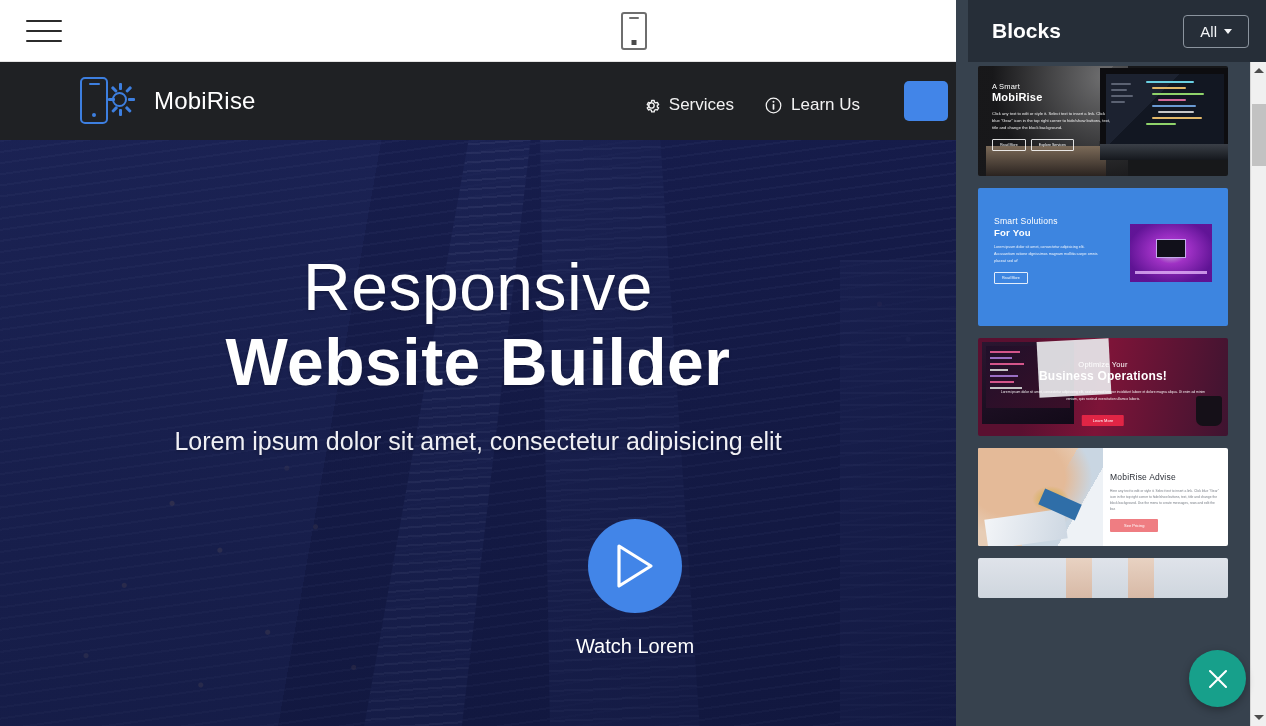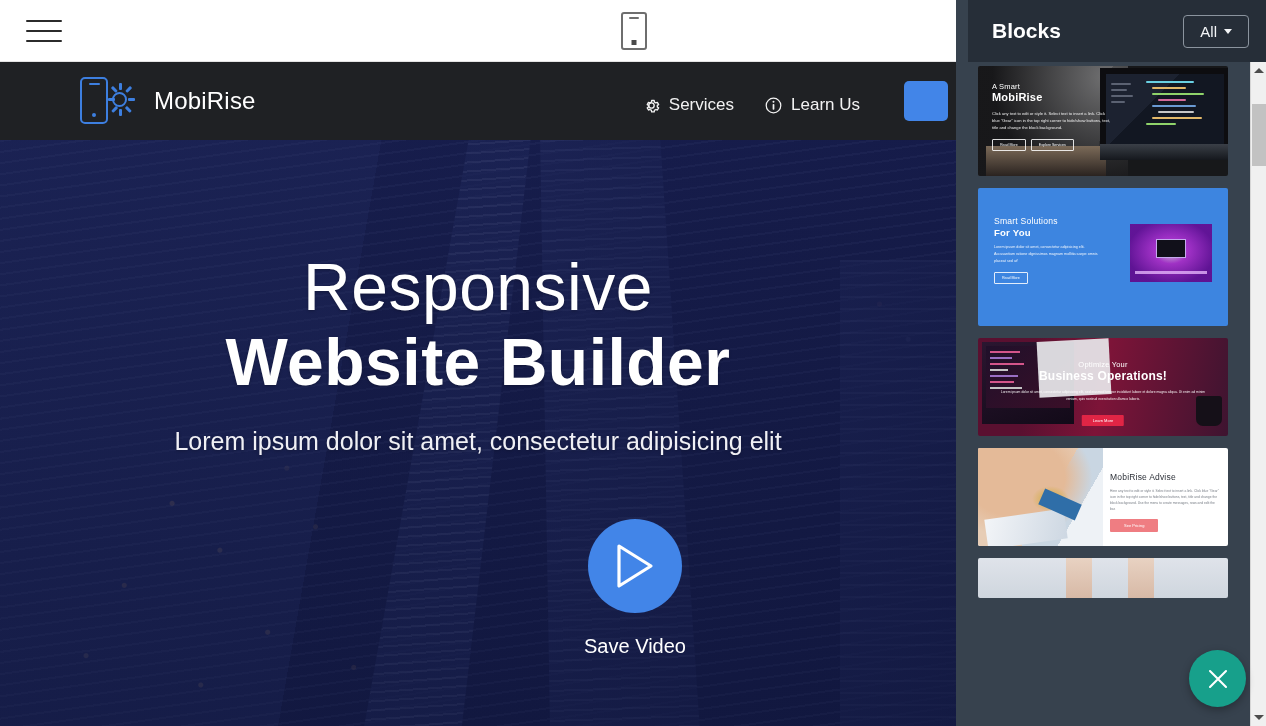--- a/index.html
+++ b/index.html
@@ -437,21 +437,21 @@
       </div>
       <div id="hero-sub">Lorem ipsum dolor sit amet, consectetur adipisicing elit</div>
     </div>
 
     <div id="play-wrap">
       <div id="play-btn">
         <svg width="44" height="48" viewBox="0 0 44 48">
           <path d="M6 4 L38 24 L6 44 Z" fill="none" stroke="#ffffff" stroke-width="3.2" stroke-linejoin="round" stroke-linecap="round"></path>
         </svg>
       </div>
-      <div id="watch-label">Save Video</div>
+      <div id="watch-label">Watch Lorem</div>
     </div>
   </div>
 </div>
 
 <div id="panel">
 
   <div id="panel-header">
     <div id="panel-title">Blocks</div>
     <div id="filter-all">
       <span>All</span>

